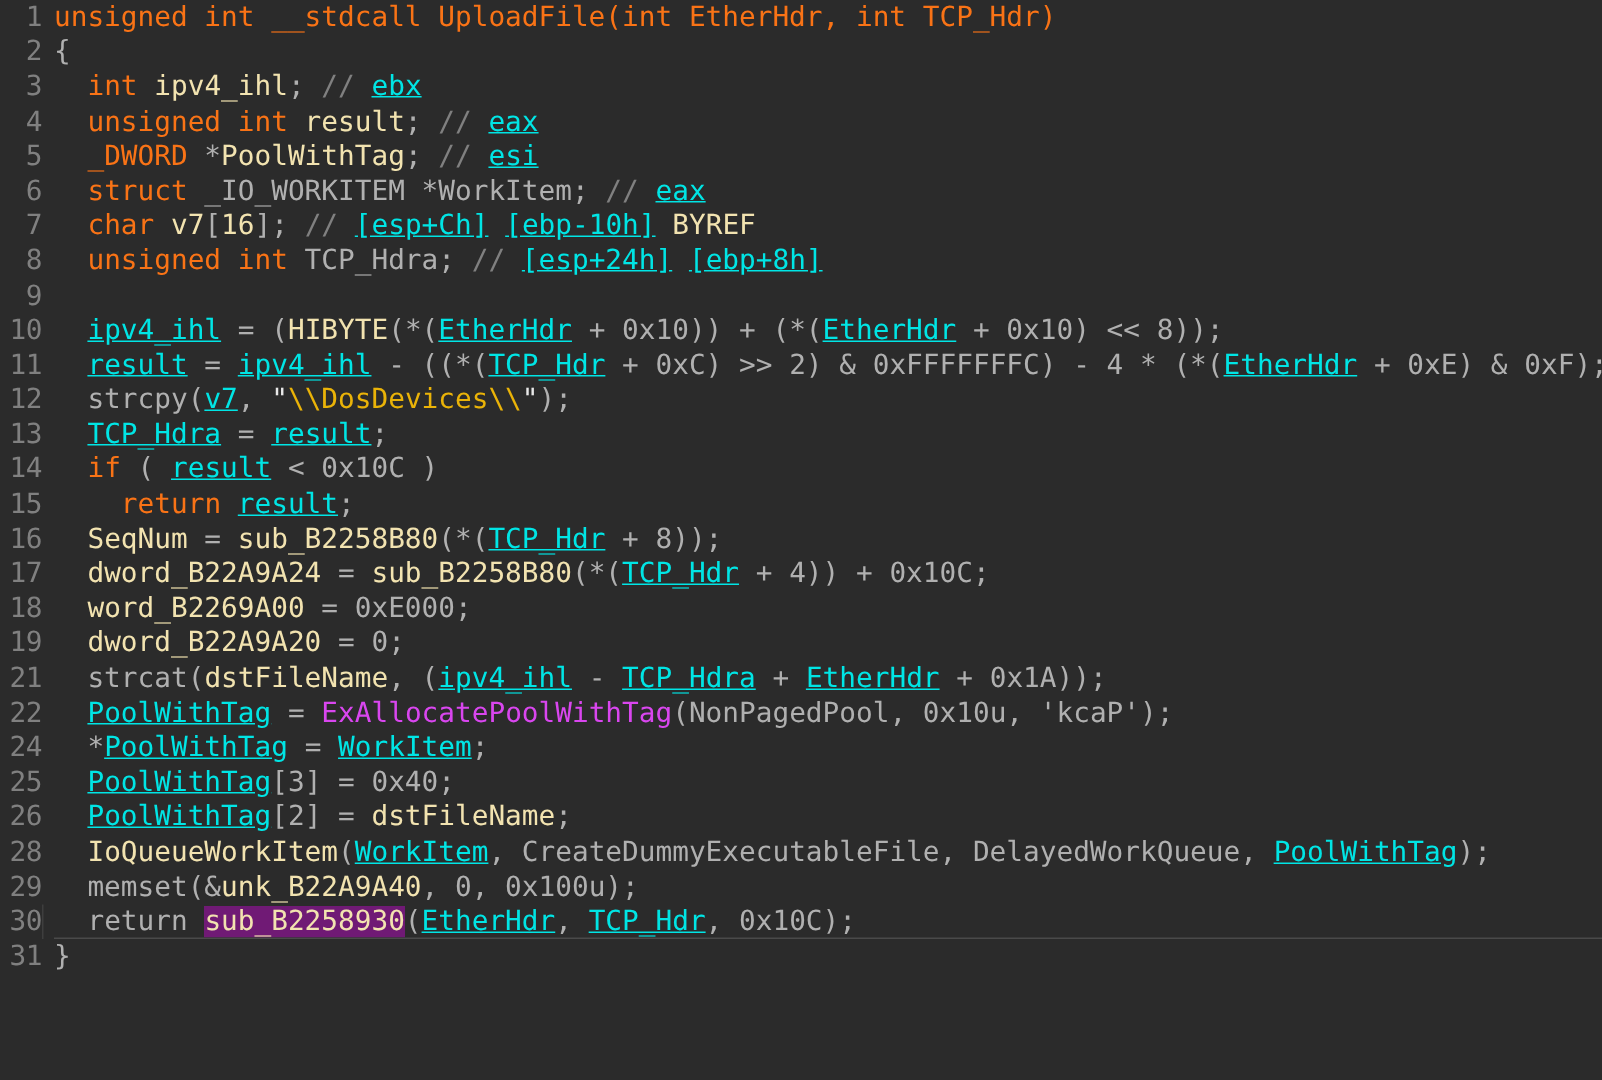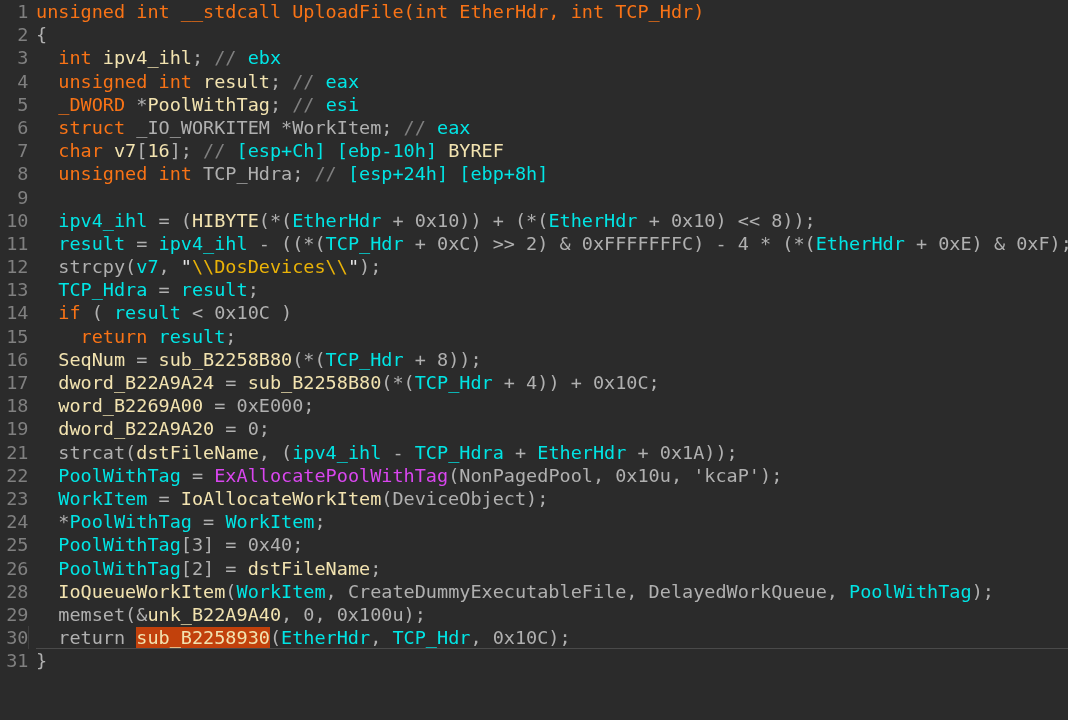--- a/index.html
+++ b/index.html
@@ -55,28 +55,28 @@
     border-bottom: 1px solid #4a4a4a;
     height: 23.2px;
     box-sizing: border-box;
   }
   .current-line .gutter-sep {
     height: 23.2px;
   }
 
   
   .t-kw      { color: #f97316; }
-  .t-var     { color: #00e5e5; }
+  .t-var     { color: #00e5e5; text-decoration: underline; }
   .t-glob    { color: #f2e3b0; }
   .t-plain   { color: #b0b0b0; }
   .t-lib     { color: #d946ef; }
   .t-str     { color: #eab308; }
   .t-strq    { color: #e8e8e8; }
   .t-cmt     { color: #808080; }
-  .t-hl      { background: #c2410c; color: #f2e3b0; }
+  .t-hl      { background: #701a75; color: #f2e3b0; }
 </style>
 </head>
 <body>
 
 <div id="pseudocode-view">
     <div class="code-line"><div class="gutter">1</div><div class="gutter-sep"></div><div class="code-text"><span class="t-kw">unsigned int __stdcall UploadFile</span><span class="t-kw">(</span><span class="t-kw">int EtherHdr, int TCP_Hdr</span><span class="t-kw">)</span></div></div>
     <div class="code-line"><div class="gutter">2</div><div class="gutter-sep"></div><div class="code-text"><span class="t-plain">{</span></div></div>
     <div class="code-line"><div class="gutter">3</div><div class="gutter-sep"></div><div class="code-text"><span class="t-plain">  </span><span class="t-kw">int</span><span class="t-plain"> </span><span class="t-glob">ipv4_ihl</span><span class="t-plain">; </span><span class="t-cmt">// </span><span class="t-var">ebx</span></div></div>
     <div class="code-line"><div class="gutter">4</div><div class="gutter-sep"></div><div class="code-text"><span class="t-plain">  </span><span class="t-kw">unsigned int</span><span class="t-plain"> </span><span class="t-glob">result</span><span class="t-plain">; </span><span class="t-cmt">// </span><span class="t-var">eax</span></div></div>
     <div class="code-line"><div class="gutter">5</div><div class="gutter-sep"></div><div class="code-text"><span class="t-plain">  </span><span class="t-kw">_DWORD</span><span class="t-plain"> *</span><span class="t-glob">PoolWithTag</span><span class="t-plain">; </span><span class="t-cmt">// </span><span class="t-var">esi</span></div></div>
@@ -89,21 +89,20 @@
     <div class="code-line"><div class="gutter">12</div><div class="gutter-sep"></div><div class="code-text"><span class="t-plain">  strcpy(</span><span class="t-var">v7</span><span class="t-plain">, </span><span class="t-strq">"</span><span class="t-str">\\DosDevices\\</span><span class="t-strq">"</span><span class="t-plain">);</span></div></div>
     <div class="code-line"><div class="gutter">13</div><div class="gutter-sep"></div><div class="code-text"><span class="t-plain">  </span><span class="t-var">TCP_Hdra</span><span class="t-plain"> = </span><span class="t-var">result</span><span class="t-plain">;</span></div></div>
     <div class="code-line"><div class="gutter">14</div><div class="gutter-sep"></div><div class="code-text"><span class="t-plain">  </span><span class="t-kw">if</span><span class="t-plain"> ( </span><span class="t-var">result</span><span class="t-plain"> &lt; 0x10C )</span></div></div>
     <div class="code-line"><div class="gutter">15</div><div class="gutter-sep"></div><div class="code-text"><span class="t-plain">    </span><span class="t-kw">return</span><span class="t-plain"> </span><span class="t-var">result</span><span class="t-plain">;</span></div></div>
     <div class="code-line"><div class="gutter">16</div><div class="gutter-sep"></div><div class="code-text"><span class="t-plain">  </span><span class="t-glob">SeqNum</span><span class="t-plain"> = </span><span class="t-glob">sub_B2258B80</span><span class="t-plain">(*(</span><span class="t-var">TCP_Hdr</span><span class="t-plain"> + 8));</span></div></div>
     <div class="code-line"><div class="gutter">17</div><div class="gutter-sep"></div><div class="code-text"><span class="t-plain">  </span><span class="t-glob">dword_B22A9A24</span><span class="t-plain"> = </span><span class="t-glob">sub_B2258B80</span><span class="t-plain">(*(</span><span class="t-var">TCP_Hdr</span><span class="t-plain"> + 4)) + 0x10C;</span></div></div>
     <div class="code-line"><div class="gutter">18</div><div class="gutter-sep"></div><div class="code-text"><span class="t-plain">  </span><span class="t-glob">word_B2269A00</span><span class="t-plain"> = 0xE000;</span></div></div>
     <div class="code-line"><div class="gutter">19</div><div class="gutter-sep"></div><div class="code-text"><span class="t-plain">  </span><span class="t-glob">dword_B22A9A20</span><span class="t-plain"> = 0;</span></div></div>
     <div class="code-line"><div class="gutter">21</div><div class="gutter-sep"></div><div class="code-text"><span class="t-plain">  strcat(</span><span class="t-glob">dstFileName</span><span class="t-plain">, (</span><span class="t-var">ipv4_ihl</span><span class="t-plain"> - </span><span class="t-var">TCP_Hdra</span><span class="t-plain"> + </span><span class="t-var">EtherHdr</span><span class="t-plain"> + 0x1A));</span></div></div>
     <div class="code-line"><div class="gutter">22</div><div class="gutter-sep"></div><div class="code-text"><span class="t-plain">  </span><span class="t-var">PoolWithTag</span><span class="t-plain"> = </span><span class="t-lib">ExAllocatePoolWithTag</span><span class="t-plain">(NonPagedPool, 0x10u, 'kcaP');</span></div></div>
-    <div class="code-line"><div class="gutter">23</div><div class="gutter-sep"></div><div class="code-text"><span class="t-plain">  </span><span class="t-var">WorkItem</span><span class="t-plain"> = </span><span class="t-glob">IoAllocateWorkItem</span><span class="t-plain">(DeviceObject);</span></div></div>
     <div class="code-line"><div class="gutter">24</div><div class="gutter-sep"></div><div class="code-text"><span class="t-plain">  *</span><span class="t-var">PoolWithTag</span><span class="t-plain"> = </span><span class="t-var">WorkItem</span><span class="t-plain">;</span></div></div>
     <div class="code-line"><div class="gutter">25</div><div class="gutter-sep"></div><div class="code-text"><span class="t-plain">  </span><span class="t-var">PoolWithTag</span><span class="t-plain">[3] = 0x40;</span></div></div>
     <div class="code-line"><div class="gutter">26</div><div class="gutter-sep"></div><div class="code-text"><span class="t-plain">  </span><span class="t-var">PoolWithTag</span><span class="t-plain">[2] = </span><span class="t-glob">dstFileName</span><span class="t-plain">;</span></div></div>
     <div class="code-line"><div class="gutter">28</div><div class="gutter-sep"></div><div class="code-text"><span class="t-plain">  </span><span class="t-glob">IoQueueWorkItem</span><span class="t-plain">(</span><span class="t-var">WorkItem</span><span class="t-plain">, CreateDummyExecutableFile, DelayedWorkQueue, </span><span class="t-var">PoolWithTag</span><span class="t-plain">);</span></div></div>
     <div class="code-line"><div class="gutter">29</div><div class="gutter-sep"></div><div class="code-text"><span class="t-plain">  memset(&amp;</span><span class="t-glob">unk_B22A9A40</span><span class="t-plain">, 0, 0x100u);</span></div></div>
     <div class="code-line current-line"><div class="gutter">30</div><div class="gutter-sep"></div><div class="code-text"><span class="t-plain">  </span><span class="t-plain">return</span><span class="t-plain"> </span><span class="t-hl">sub_B2258930</span><span class="t-plain">(</span><span class="t-var">EtherHdr</span><span class="t-plain">, </span><span class="t-var">TCP_Hdr</span><span class="t-plain">, 0x10C);</span></div></div>
     <div class="code-line"><div class="gutter">31</div><div class="gutter-sep"></div><div class="code-text"><span class="t-plain">}</span></div></div>
   </div>
 
 </body></html>

